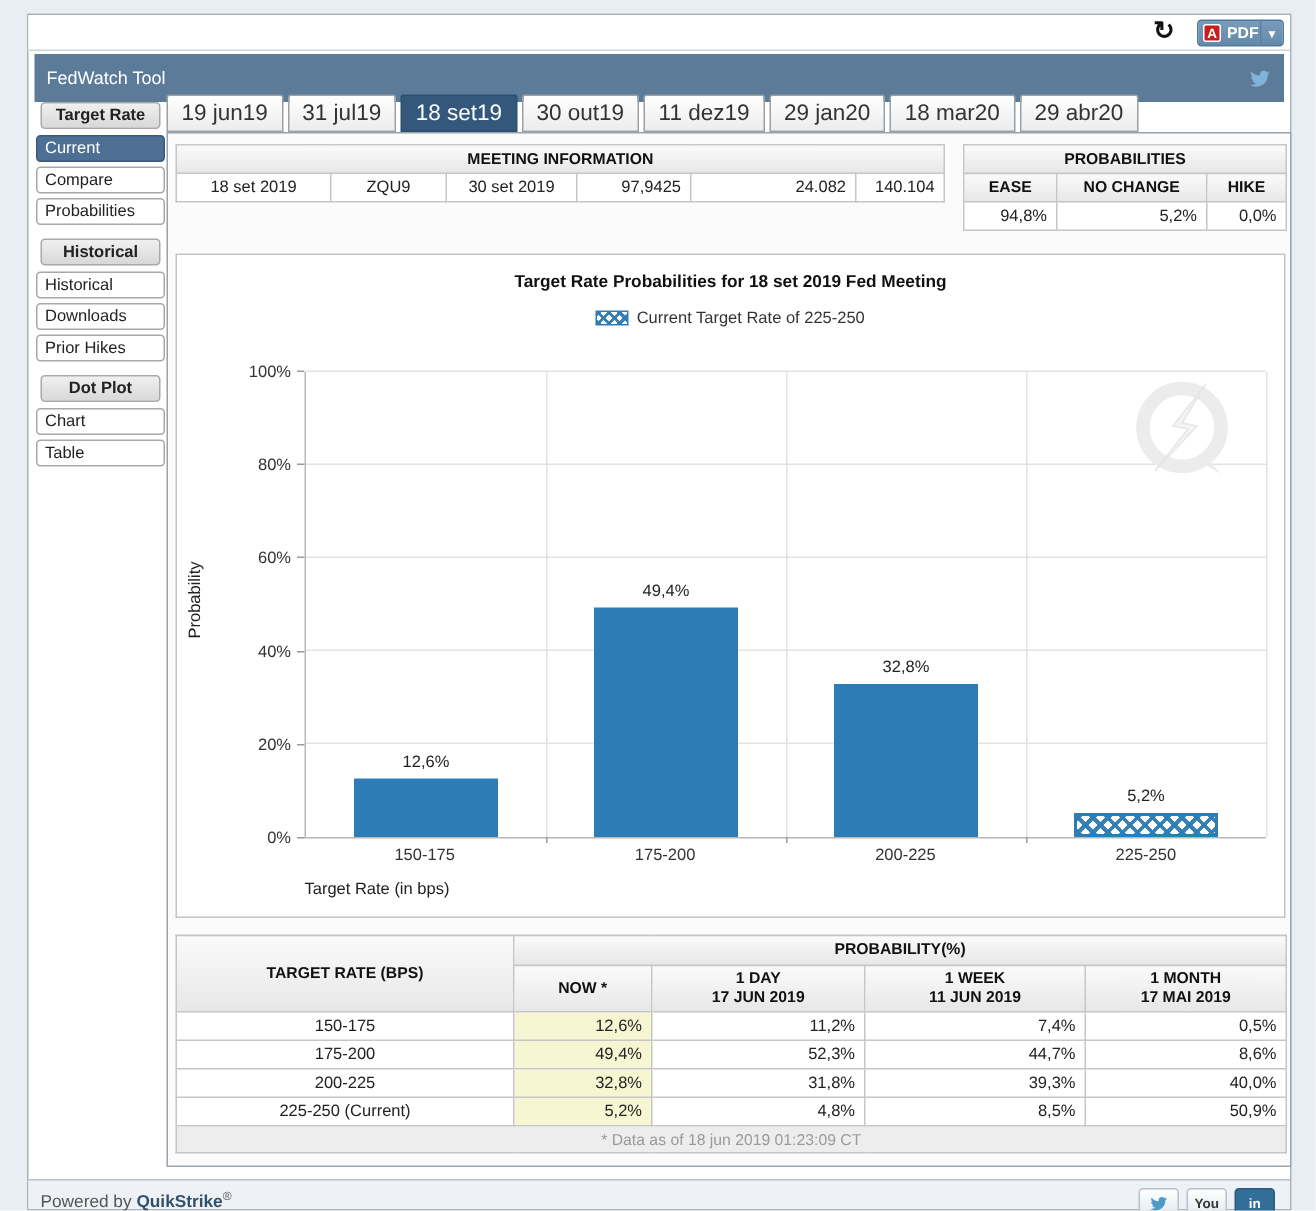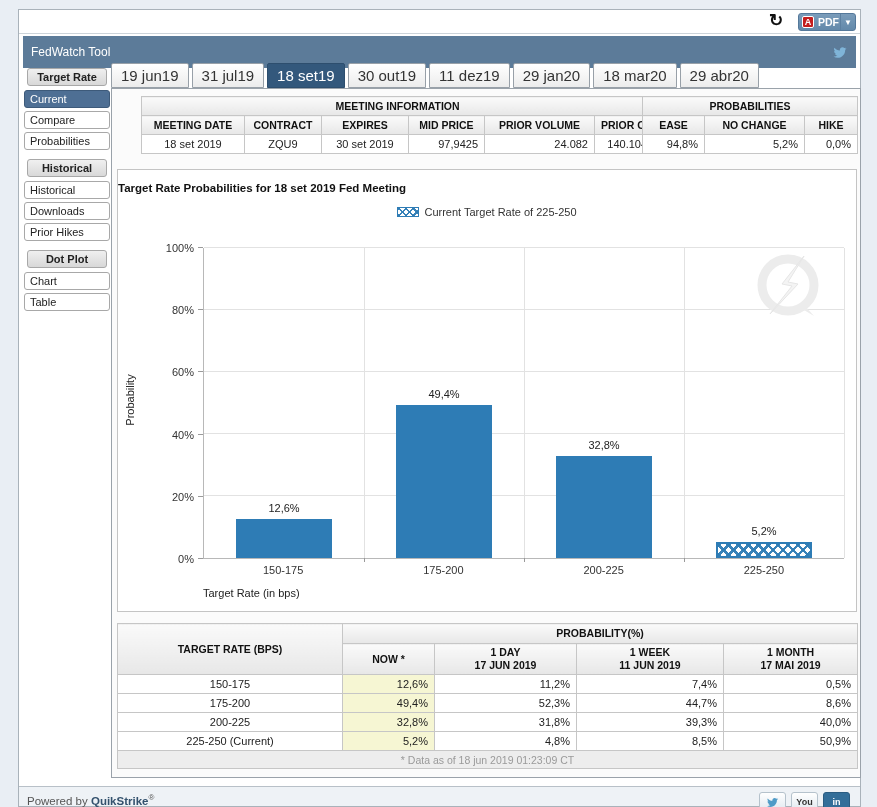--- a/index.html
+++ b/index.html
@@ -68,28 +68,28 @@
   .tab.active { background:#33587c; color:#fff; border-color:#2d4e6e; }
   
   .content-box {
     position:absolute; left:92px; top:78px; width:750px; height:690px;
     border:1px solid #9aa2aa; background:#fbfbfb;
   }
   table { border-collapse:collapse; table-layout:fixed; background:#fff; font-size:11px; }
   th, td { border:1px solid #c6c6c6; padding:2px 6px; height:19px; overflow:hidden; white-space:nowrap; }
   thead th { background:linear-gradient(#fafafa,#e7e7e7); font-weight:bold; font-size:10.5px; color:#111; }
   .al-c { text-align:center; } .al-r { text-align:right; }
-  .info-table { position:absolute; left:5px; top:7px; width:512px;margin-left:24px; }
+  .info-table { position:absolute; left:5px; top:7px; width:512px; }
   .prob-table { position:absolute; left:530px; top:7px; width:215px; }
   
   .chart-panel {
     position:absolute; left:5px; top:80px; width:740px; height:443px;
     background:#fff; border:1px solid #c4c4c4;
   }
-  .chart-title { position:absolute; left:0; right:0; top:12px; text-align:left; font-size:11.5px; font-weight:bold; color:#111; }
+  .chart-title { position:absolute; left:0; right:0; top:12px; text-align:center; font-size:11.5px; font-weight:bold; color:#111; }
   .chart-legend { position:absolute; left:0; right:0; top:36px; display:flex; justify-content:center; align-items:center; gap:5px; }
   .legend-swatch {
     width:22px; height:10px; border:1px solid #2e7cb5;
     background-color:#fff;
     background-image:
       repeating-linear-gradient(45deg, rgba(46,124,181,.95) 0 2px, transparent 2px 5px),
       repeating-linear-gradient(135deg, rgba(46,124,181,.95) 0 2px, transparent 2px 5px);
   }
   .legend-label { font-size:11px; color:#333; }
   .plot {
@@ -196,28 +196,20 @@
           <col style="width:77px">
           <col style="width:87px">
           <col style="width:76px">
           <col style="width:110px">
           <col style="width:59px">
         </colgroup>
       <thead>
         <tr>
             <th colspan="6">MEETING INFORMATION</th>
           </tr>
-        <tr>
-          <th>MEETING DATE</th>
-          <th>CONTRACT</th>
-          <th>EXPIRES</th>
-          <th>MID PRICE</th>
-          <th>PRIOR VOLUME</th>
-          <th>PRIOR OI</th>
-        </tr>
       </thead>
       <tbody>
         <tr>
           <td class="al-c">18 set 2019</td>
           <td class="al-c">ZQU9</td>
           <td class="al-c">30 set 2019</td>
           <td class="al-r">97,9425</td>
           <td class="al-r">24.082</td>
           <td class="al-r">140.104</td>
         </tr>

